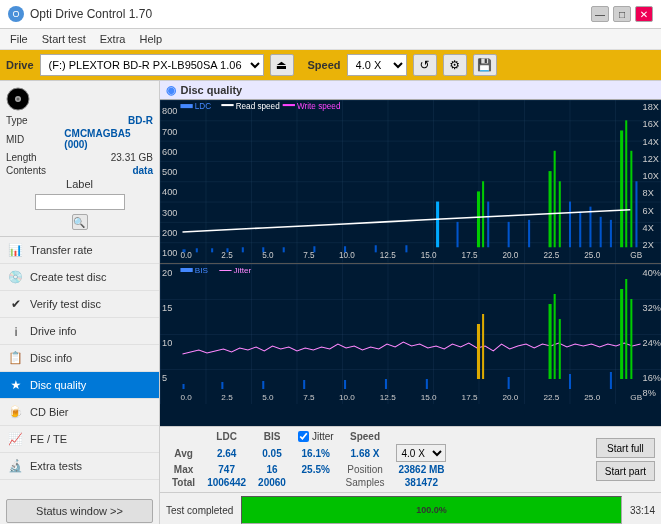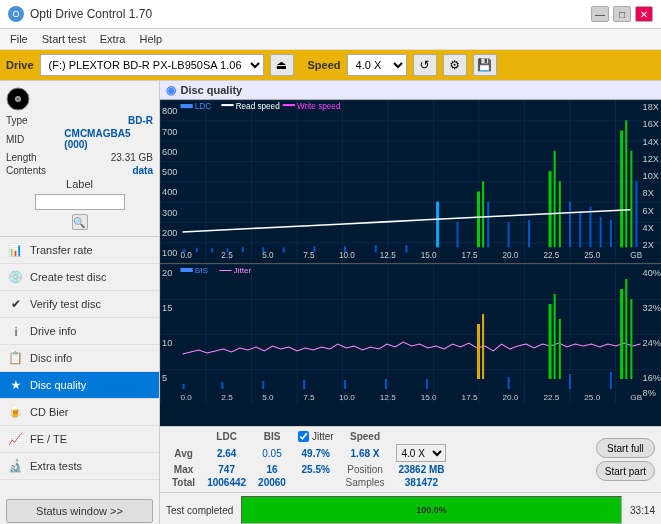--- a/index.html
+++ b/index.html
@@ -66,21 +66,21 @@
     
     #bottom-chart { flex: 1; position: relative; background: #001a33; }
     
     
     #stats-bar { background: #f0f0f0; border-top: 1px solid #ccc; padding: 3px 6px; display: flex; align-items: flex-start; gap: 4px; }
     .stats-table { font-size: 10px; border-collapse: collapse; }
     .stats-table td { padding: 1px 6px; color: #333; text-align: center; }
     .checkbox-label { display: flex; align-items: center; gap: 3px; }
     
     .btn-section { display: flex; flex-direction: column; gap: 3px; margin-left: auto; }
-    .action-btn { height: 20px; padding: 0 8px; font-size: 10px; background: #e0e0e0; border: 1px solid #aaa; border-radius: 10px; cursor: pointer; white-space: nowrap; }
+    .action-btn { height: 20px; padding: 0 8px; font-size: 10px; background: #e0e0e0; border: 1px solid #aaa; border-radius: 0; cursor: pointer; white-space: nowrap; }
     
     
     #progress-bar-container { background: #f0f0f0; border-top: 1px solid #ccc; padding: 3px 6px; display: flex; align-items: center; gap: 8px; }
     .progress-track { flex: 1; height: 14px; background: #c0c0c0; border: 1px inset #aaa; position: relative; }
     .progress-fill { height: 100%; background: #00c000; display: flex; align-items: center; justify-content: center; font-size: 9px; color: #333; font-weight: bold; }
     .status-text { font-size: 10px; color: #333; white-space: nowrap; }
     .time-text { font-size: 10px; color: #333; white-space: nowrap; }
 
     
     .chart-svg { width: 100%; height: 100%; }
@@ -384,22 +384,22 @@
               <input type="checkbox" checked="" style="width: 11px; height: 11px;">
               <span>Jitter</span>
             </label>
           </td>
           <td style="padding:1px 6px; color:#555; font-weight:bold; text-align:center;">Speed</td>
           <td style="padding:1px 6px;"></td>
         </tr>
         <tr>
           <td style="padding:1px 6px; color:#555; font-weight:bold;">Avg</td>
           <td style="padding:1px 6px; color:#0057a8; font-weight:bold; text-align:center;">2.64</td>
-          <td style="padding:1px 6px; color:#0057a8; font-weight:normal; text-align:center;">0.05</td>
-          <td style="padding:1px 6px; color:#0057a8; font-weight:bold; text-align:center;">49.7%</td>
+          <td style="padding:1px 6px; color:#0057a8; font-weight:bold; text-align:center;">0.05</td>
+          <td style="padding:1px 6px; color:#0057a8; font-weight:bold; text-align:center;">16.1%</td>
           <td style="padding:1px 6px; color:#0057a8; font-weight:bold; text-align:center;">1.68 X</td>
           <td style="padding:1px 6px;">
             <select style="height:18px; font-size:10px; border:1px solid #aaa; width:50px;">
               <option>4.0 X</option>
             </select>
           </td>
         </tr>
         <tr>
           <td style="padding:1px 6px; color:#555; font-weight:bold;">Max</td>
           <td style="padding:1px 6px; color:#0057a8; font-weight:bold; text-align:center;">747</td>

